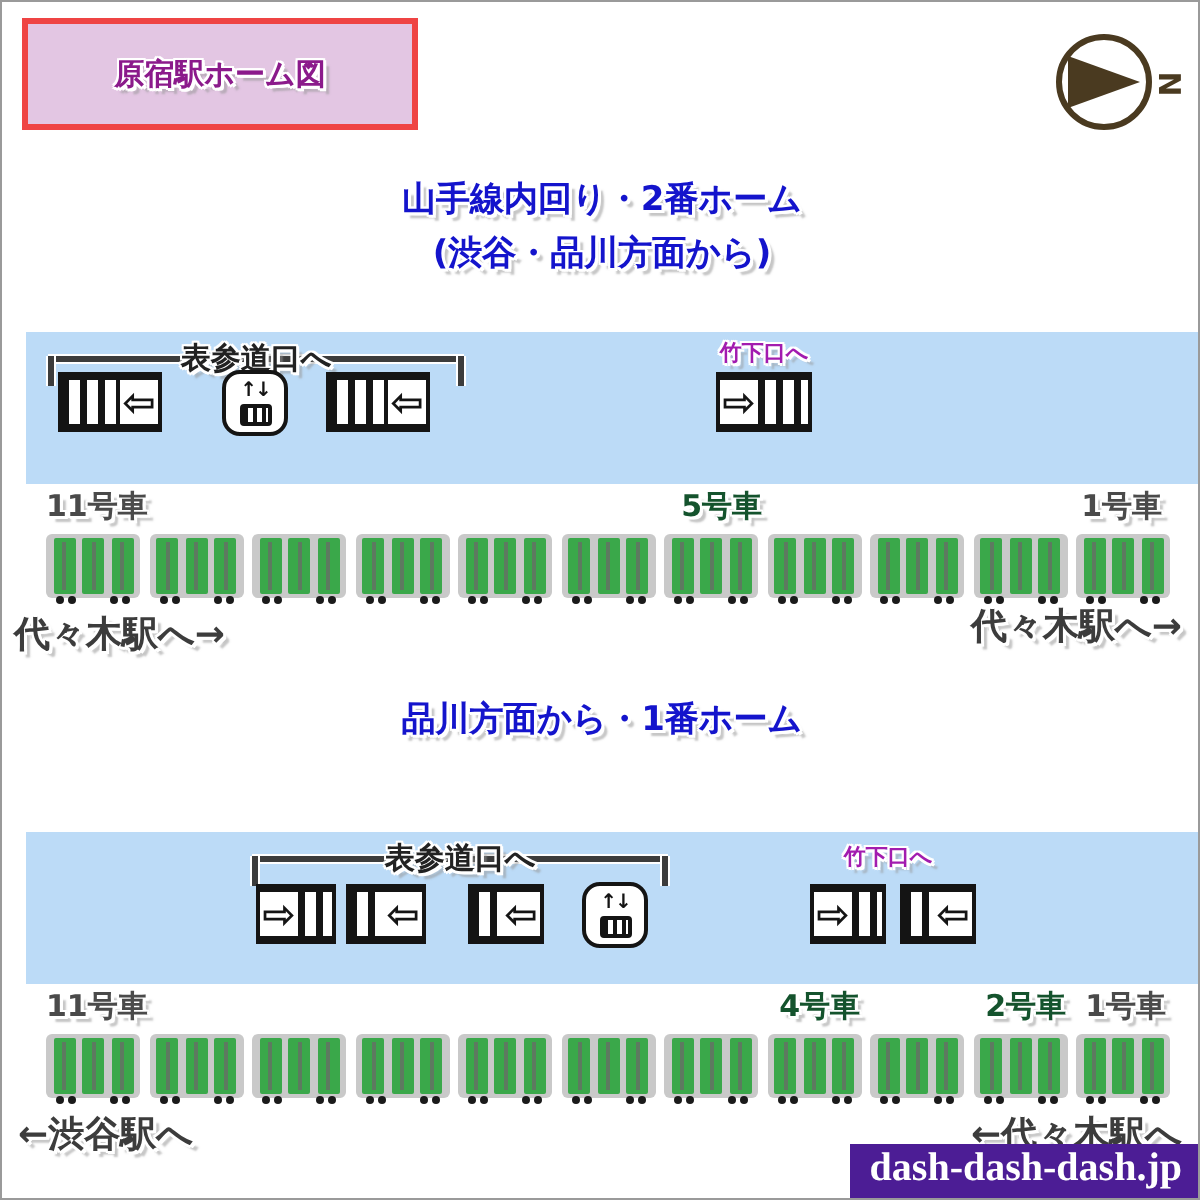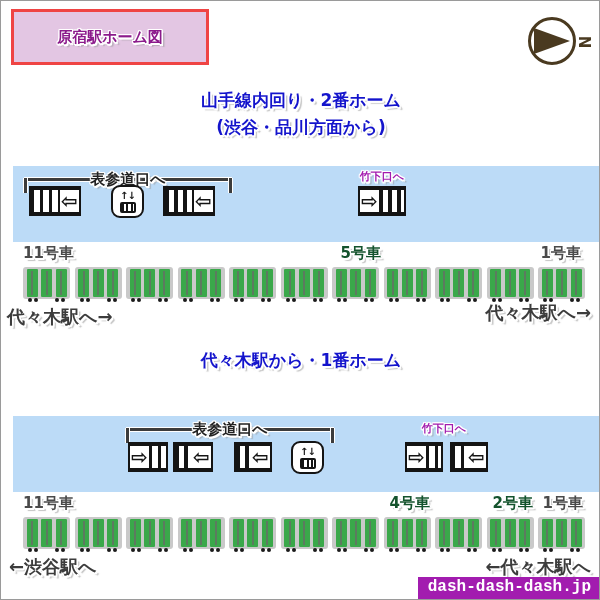--- a/index.html
+++ b/index.html
@@ -58,21 +58,21 @@
   .car { width:47px; height:32px; background:#c9c9c9; border-radius:3px; display:flex; justify-content:space-evenly; align-items:flex-start; padding-top:2px; position:relative; }
   .car::before, .car::after { content:""; position:absolute; bottom:-3px; width:4px; height:4px; border-radius:50%; background:#1a1a1a; box-shadow:6px 0 0 #1a1a1a; }
   .car::before { left:5px; } .car::after { right:11px; }
   .door { width:11px; height:28px; background:#3aa84a; border-radius:1px; position:relative; }
   .door::after { content:""; position:absolute; left:4.5px; top:2px; bottom:2px; width:2px; background:#5d7a60; }
 
   
   .direction { position:absolute; font-size:18px; font-weight:bold; color:#3c3c3c; white-space:nowrap; }
 
   
-  .watermark { position:absolute; right:0; bottom:0; background:#a21caf; color:#fff; font-size:16px; font-weight:bold; padding:1px 8px 3px 10px; letter-spacing:0px; font-family:Liberation Mono, monospace; }
+  .watermark { position:absolute; right:0; bottom:0; background:#4c1d95; color:#fff; font-size:20px; font-weight:bold; padding:1px 8px 3px 10px; letter-spacing:0px; font-family:Liberation Serif, serif; }
 </style>
 </head>
 <body>
 
 <div class="title-box">
   <div class="ow">原宿駅ホーム図</div>
 </div>
 
 <div class="compass">
   <div class="compass-circle"></div>
@@ -172,21 +172,21 @@
       <div class="door"></div>
       <div class="door"></div>
       <div class="door"></div>
     </div>
   </div>
 
 <div class="direction ow" style="left:6px; top:304px;">代々木駅へ→</div>
 <div class="direction ow" style="right:8px; top:300px;">代々木駅へ→</div>
 
 <div class="heading heading-2">
-  <div class="ow">代々木駅から・1番ホーム</div>
+  <div class="ow">品川方面から・1番ホーム</div>
 </div>
 
 <div class="platform platform-2">
   <div class="bracket" style="left:113px; top:4px; width:208px;">
     <div class="bracket-line"></div>
     <div class="bracket-tick l"></div>
     <div class="bracket-tick r"></div>
     <div class="bracket-label ow">表参道口へ</div>
   </div>
 

